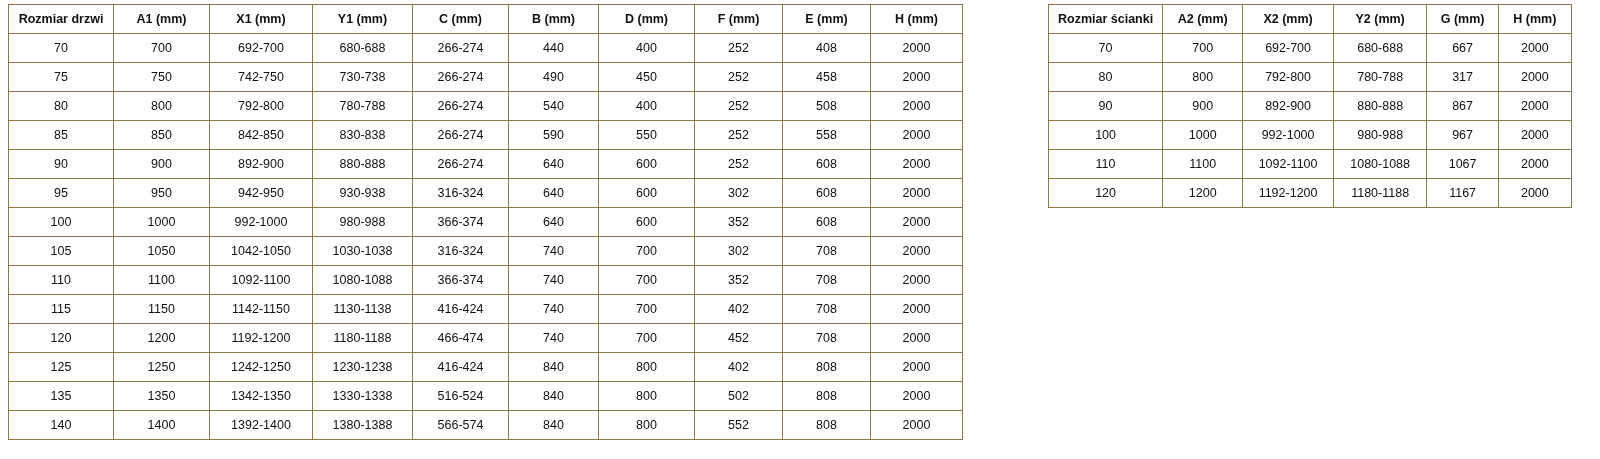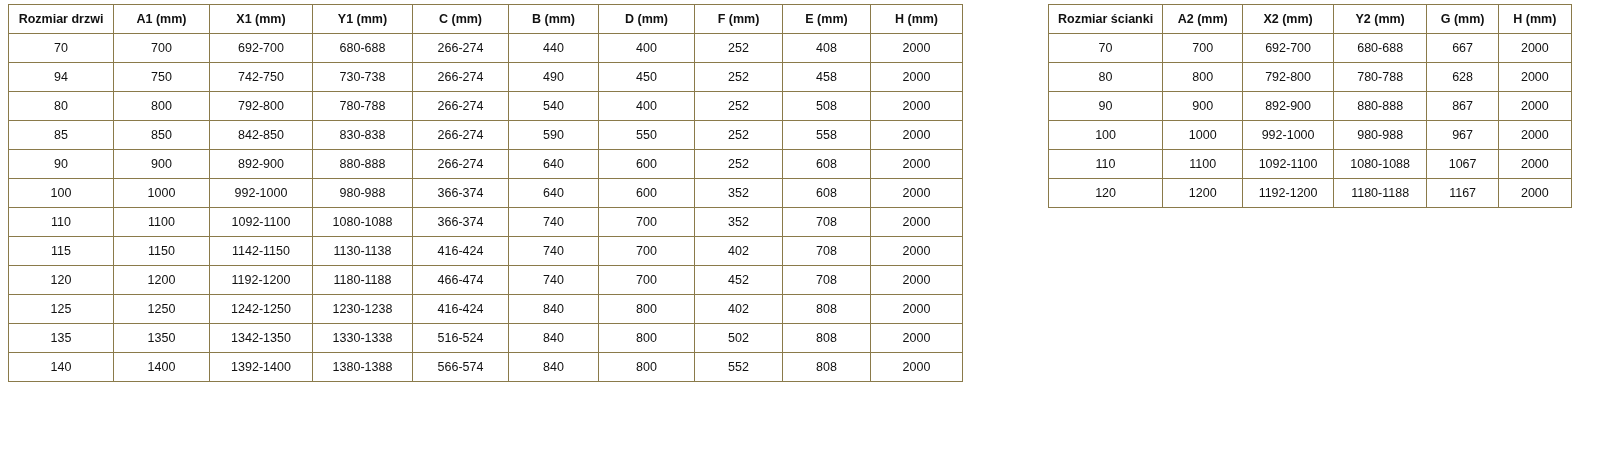--- a/index.html
+++ b/index.html
@@ -109,21 +109,21 @@
           <td>692-700</td>
           <td>680-688</td>
           <td>266-274</td>
           <td>440</td>
           <td>400</td>
           <td>252</td>
           <td>408</td>
           <td>2000</td>
         </tr>
         <tr>
-          <td>94</td>
+          <td>75</td>
           <td>750</td>
           <td>742-750</td>
           <td>730-738</td>
           <td>266-274</td>
           <td>490</td>
           <td>450</td>
           <td>252</td>
           <td>458</td>
           <td>2000</td>
         </tr>
@@ -153,33 +153,57 @@
         </tr>
         <tr>
           <td>90</td>
           <td>900</td>
           <td>892-900</td>
           <td>880-888</td>
           <td>266-274</td>
           <td>640</td>
           <td>600</td>
           <td>252</td>
+          <td>608</td>
+          <td>2000</td>
+        </tr>
+        <tr>
+          <td>95</td>
+          <td>950</td>
+          <td>942-950</td>
+          <td>930-938</td>
+          <td>316-324</td>
+          <td>640</td>
+          <td>600</td>
+          <td>302</td>
           <td>608</td>
           <td>2000</td>
         </tr>
         <tr>
           <td>100</td>
           <td>1000</td>
           <td>992-1000</td>
           <td>980-988</td>
           <td>366-374</td>
           <td>640</td>
           <td>600</td>
           <td>352</td>
           <td>608</td>
+          <td>2000</td>
+        </tr>
+        <tr>
+          <td>105</td>
+          <td>1050</td>
+          <td>1042-1050</td>
+          <td>1030-1038</td>
+          <td>316-324</td>
+          <td>740</td>
+          <td>700</td>
+          <td>302</td>
+          <td>708</td>
           <td>2000</td>
         </tr>
         <tr>
           <td>110</td>
           <td>1100</td>
           <td>1092-1100</td>
           <td>1080-1088</td>
           <td>366-374</td>
           <td>740</td>
           <td>700</td>
@@ -278,21 +302,21 @@
           <td>692-700</td>
           <td>680-688</td>
           <td>667</td>
           <td>2000</td>
         </tr>
         <tr>
           <td>80</td>
           <td>800</td>
           <td>792-800</td>
           <td>780-788</td>
-          <td>628</td>
+          <td>317</td>
           <td>2000</td>
         </tr>
         <tr>
           <td>90</td>
           <td>900</td>
           <td>892-900</td>
           <td>880-888</td>
           <td>867</td>
           <td>2000</td>
         </tr>

